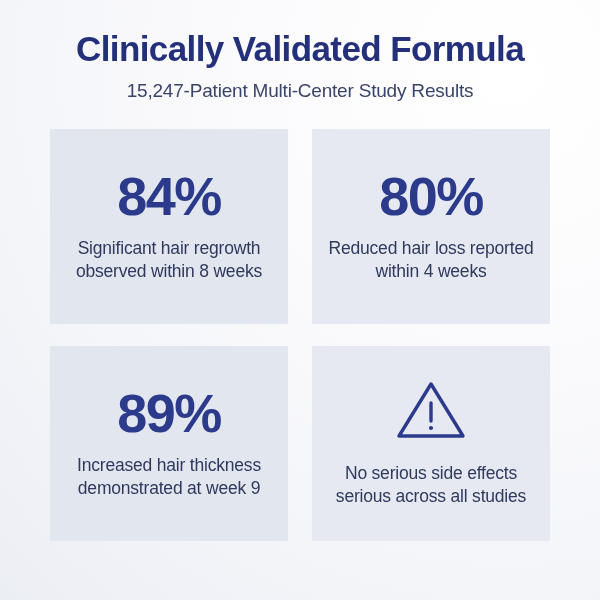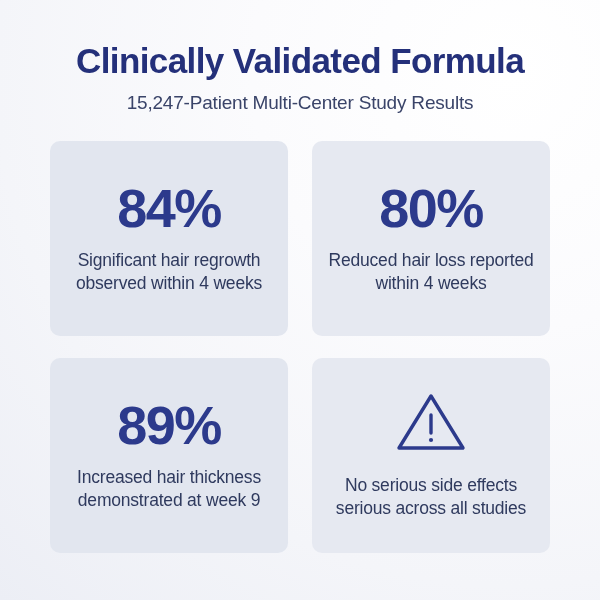--- a/index.html
+++ b/index.html
@@ -13,21 +13,21 @@
     font-family: "Liberation Sans", sans-serif;
     background: #ffffff;
   }
   .poster {
     position: relative;
     width: 600px;
     height: 600px;
     box-sizing: border-box;
     background:
       radial-gradient(circle at 85% 12%, #ffffff 0%, #fbfbfd 35%, #f4f5f9 70%, #eceef5 100%);
-    padding: 12px;
+    padding: 0;
   }
   .header {
     padding: 30px 20px 0 20px;
     text-align: center;
   }
   .title {
     font-size: 35px;
     font-weight: bold;
     color: #24307a;
     letter-spacing: -0.6px;
@@ -44,21 +44,21 @@
   .grid {
     margin: 27px auto 0 auto;
     width: 500px;
     display: grid;
     grid-template-columns: 1fr 1fr;
     grid-template-rows: 195px 195px;
     gap: 22px 24px;
   }
   .card {
     background: #e2e6ef;
-    border-radius: 10px;
+    border-radius: 0;
     display: flex;
     flex-direction: column;
     align-items: center;
     justify-content: center;
     padding: 10px 12px;
     box-sizing: border-box;
   }
   .card.light {
     background: #e6e9f1;
   }
@@ -92,21 +92,21 @@
 
   <div class="header">
     <h1 class="title">Clinically Validated Formula</h1>
     <p class="subtitle">15,247-Patient Multi-Center Study Results</p>
   </div>
 
   <div class="grid">
 
     <div class="card">
       <div class="stat">84%</div>
-      <div class="desc">Significant hair regrowth observed within 4 weeks</div>
+      <div class="desc">Significant hair regrowth observed within 8 weeks</div>
     </div>
 
     <div class="card light">
       <div class="stat">80%</div>
       <div class="desc">Reduced hair loss reported within 4 weeks</div>
     </div>
 
     <div class="card">
       <div class="stat">89%</div>
       <div class="desc">Increased hair thickness demonstrated at week 9</div>

